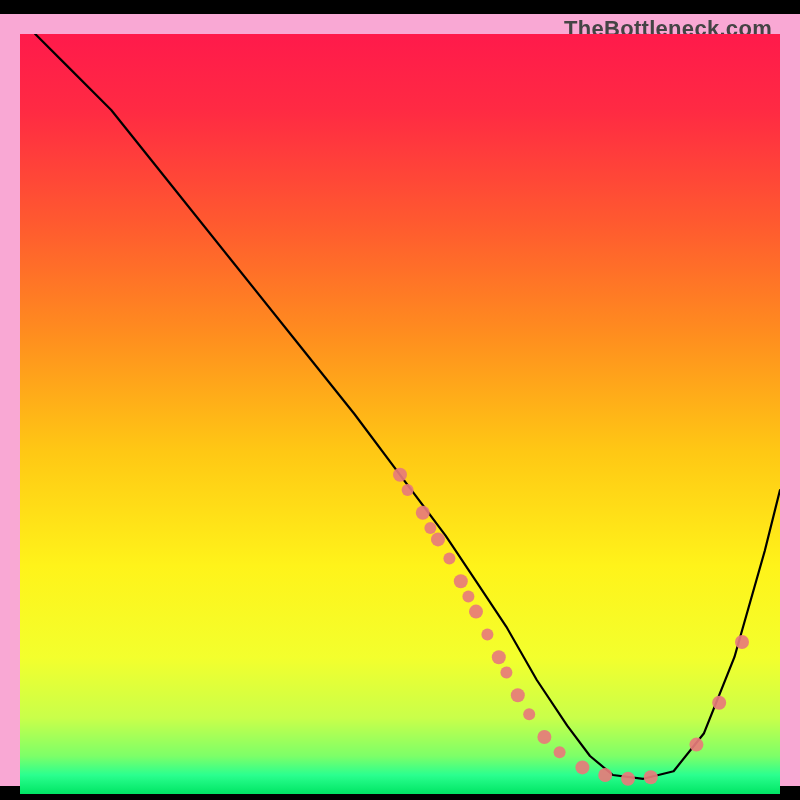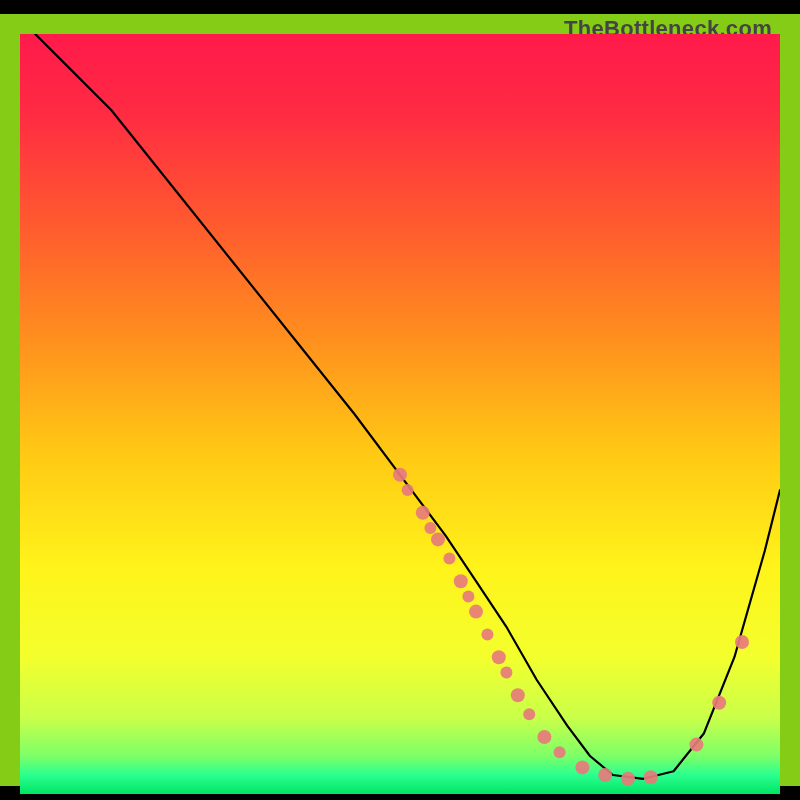--- a/index.html
+++ b/index.html
@@ -1,16 +1,16 @@
 <!DOCTYPE html>
 <html><head>
 <meta charset="utf-8">
 <style>
 body{margin:0;background:#000;display:flex;align-items:center;justify-content:center;width:800px;height:800px;font-family:Arial,Helvetica,sans-serif}
-.frame{position:relative;width:800px;height:772px;background:#84cc16}
+.frame{position:relative;width:800px;height:772px;background:#f9a8d4}
 .plot{position:absolute;left:20px;top:20px;width:760px;height:760px;overflow:hidden}
 .watermark{position:absolute;top:2px;right:28px;color:#444;font-size:22px;font-weight:600;letter-spacing:.3px}
 svg{display:block}
 </style>
 </head>
 <body>
 <div class="frame">
   <div class="watermark">TheBottleneck.com</div>
   <div class="plot">
     <svg id="svg" width="760" height="760" viewBox="0 0 760 760">

